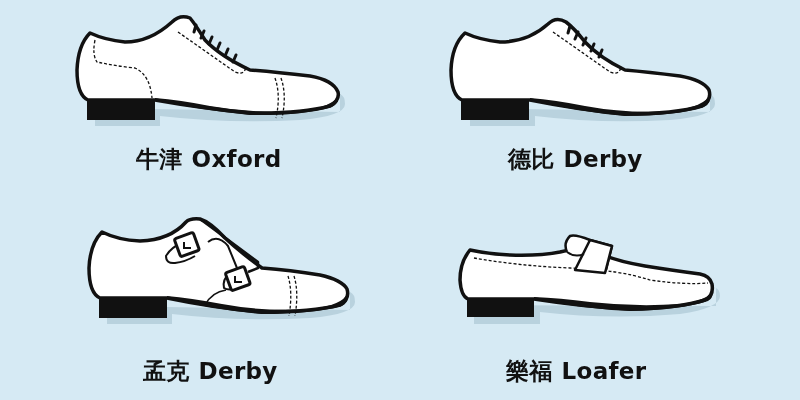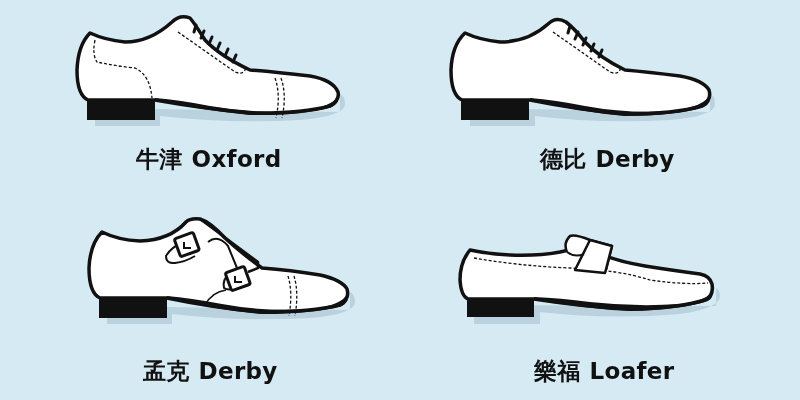--- a/index.html
+++ b/index.html
@@ -96,21 +96,21 @@
 
     <path d="M567 252 Q563 243 570 236 Q575 234 590 240 L612 246 L606 270" fill="#fff" stroke="#111" stroke-width="2.5" stroke-linejoin="round"></path>
     <path d="M590 240 L612 246 L605 273 L575 270 Z" fill="#fff" stroke="#111" stroke-width="2.5" stroke-linejoin="round"></path>
     <path d="M567 252 Q575 258 584 254" fill="none" stroke="#111" stroke-width="2"></path>
   </g>
 </svg>
 
 <div class="label" style="left:136px; top:144px;">
   <span>牛津</span><span>Oxford</span>
 </div>
-<div class="label" style="left:508px; top:144px;margin-left:32px;">
+<div class="label" style="left:508px; top:144px;">
   <span>德比</span><span>Derby</span>
 </div>
 <div class="label" style="left:143px; top:356px;">
   <span>孟克</span><span>Derby</span>
 </div>
-<div class="label" style="left:506px; top:356px;margin-left:28px;">
+<div class="label" style="left:506px; top:356px;">
   <span>樂福</span><span>Loafer</span>
 </div>
 
 </body></html>

